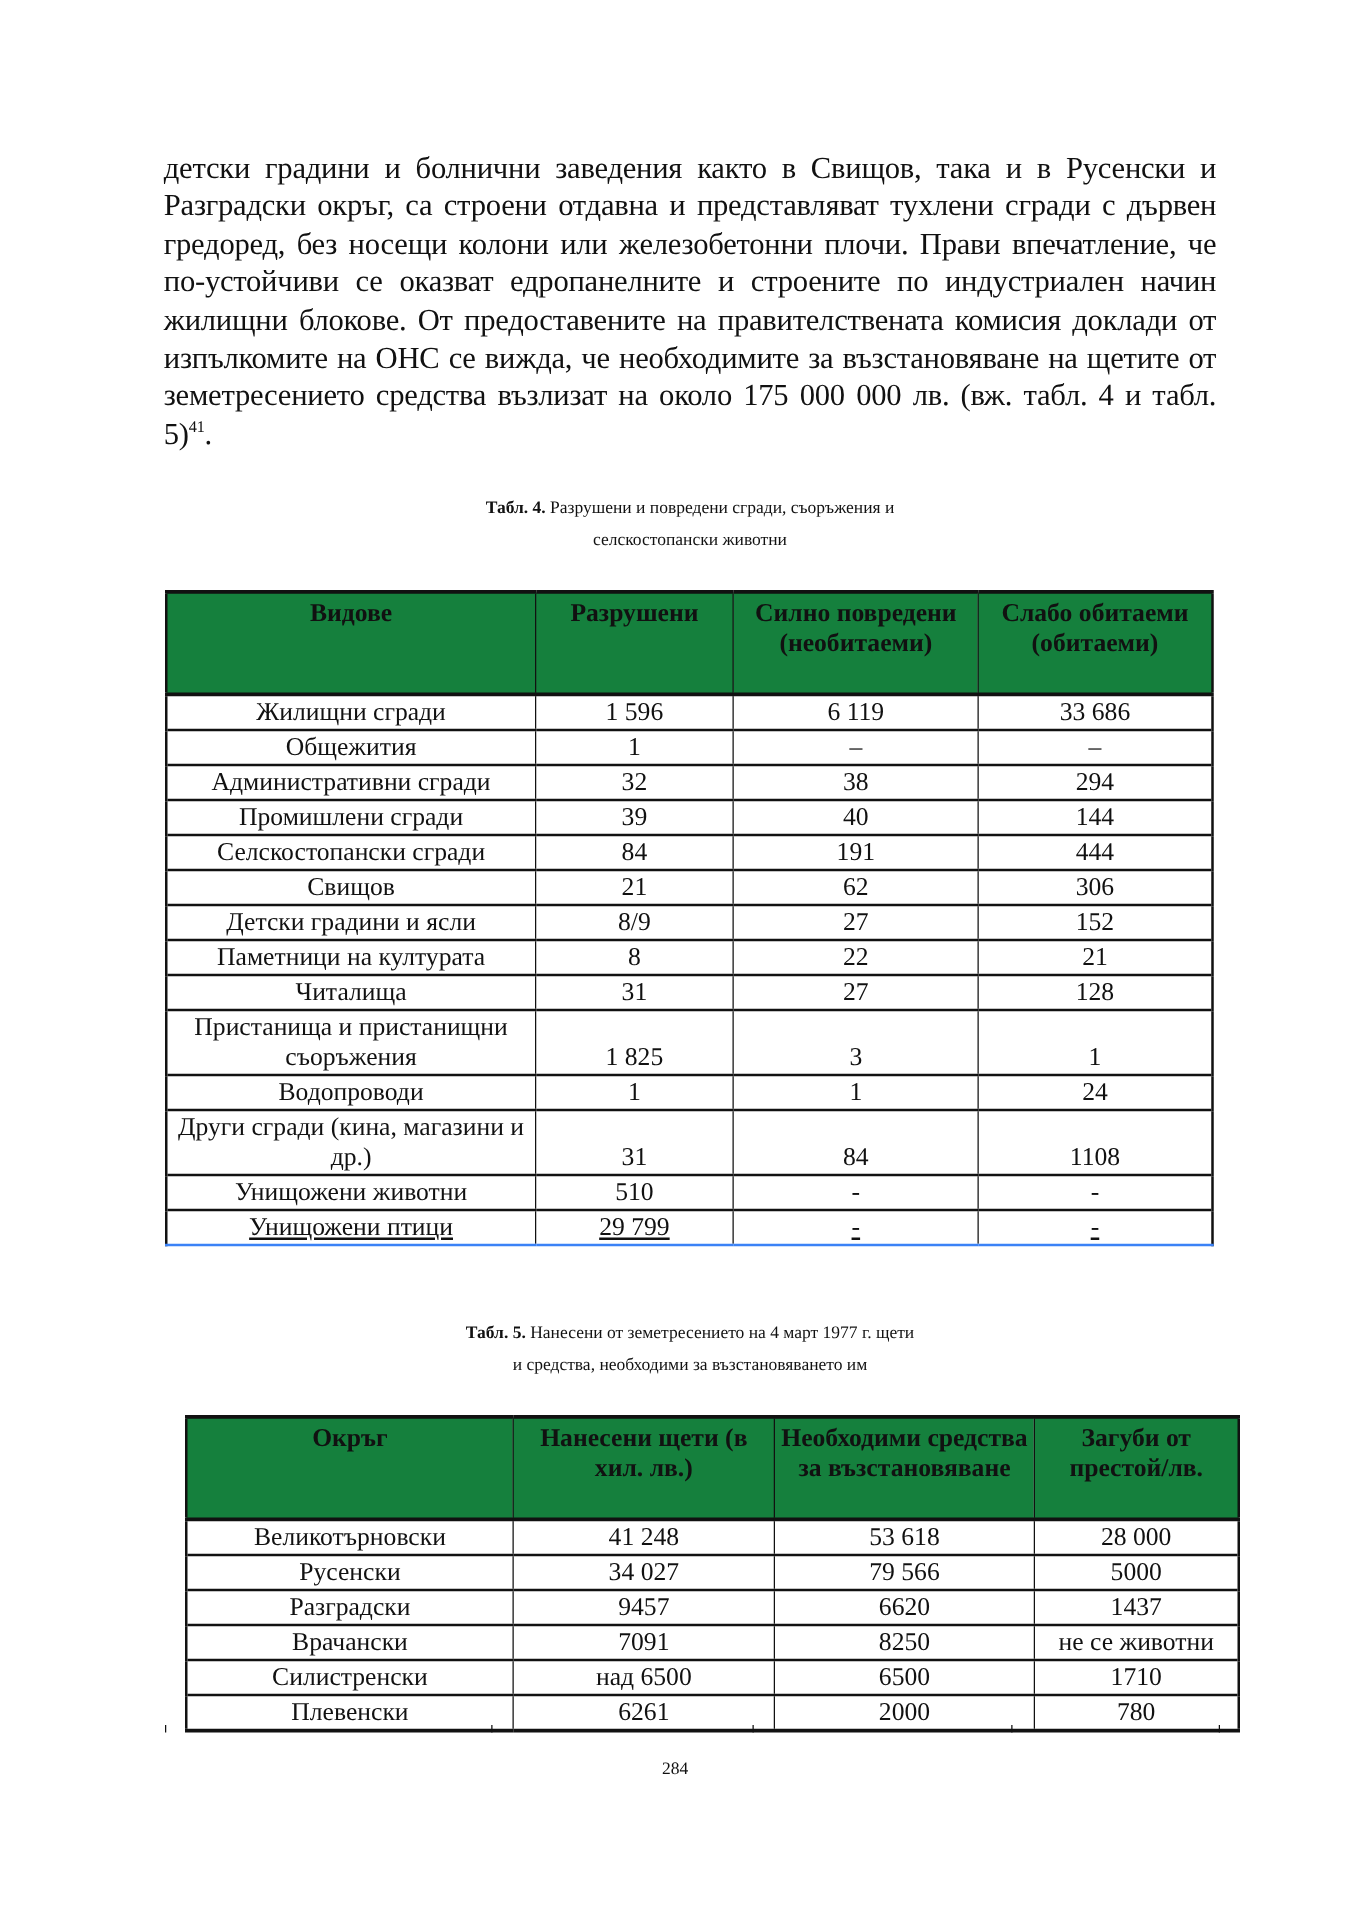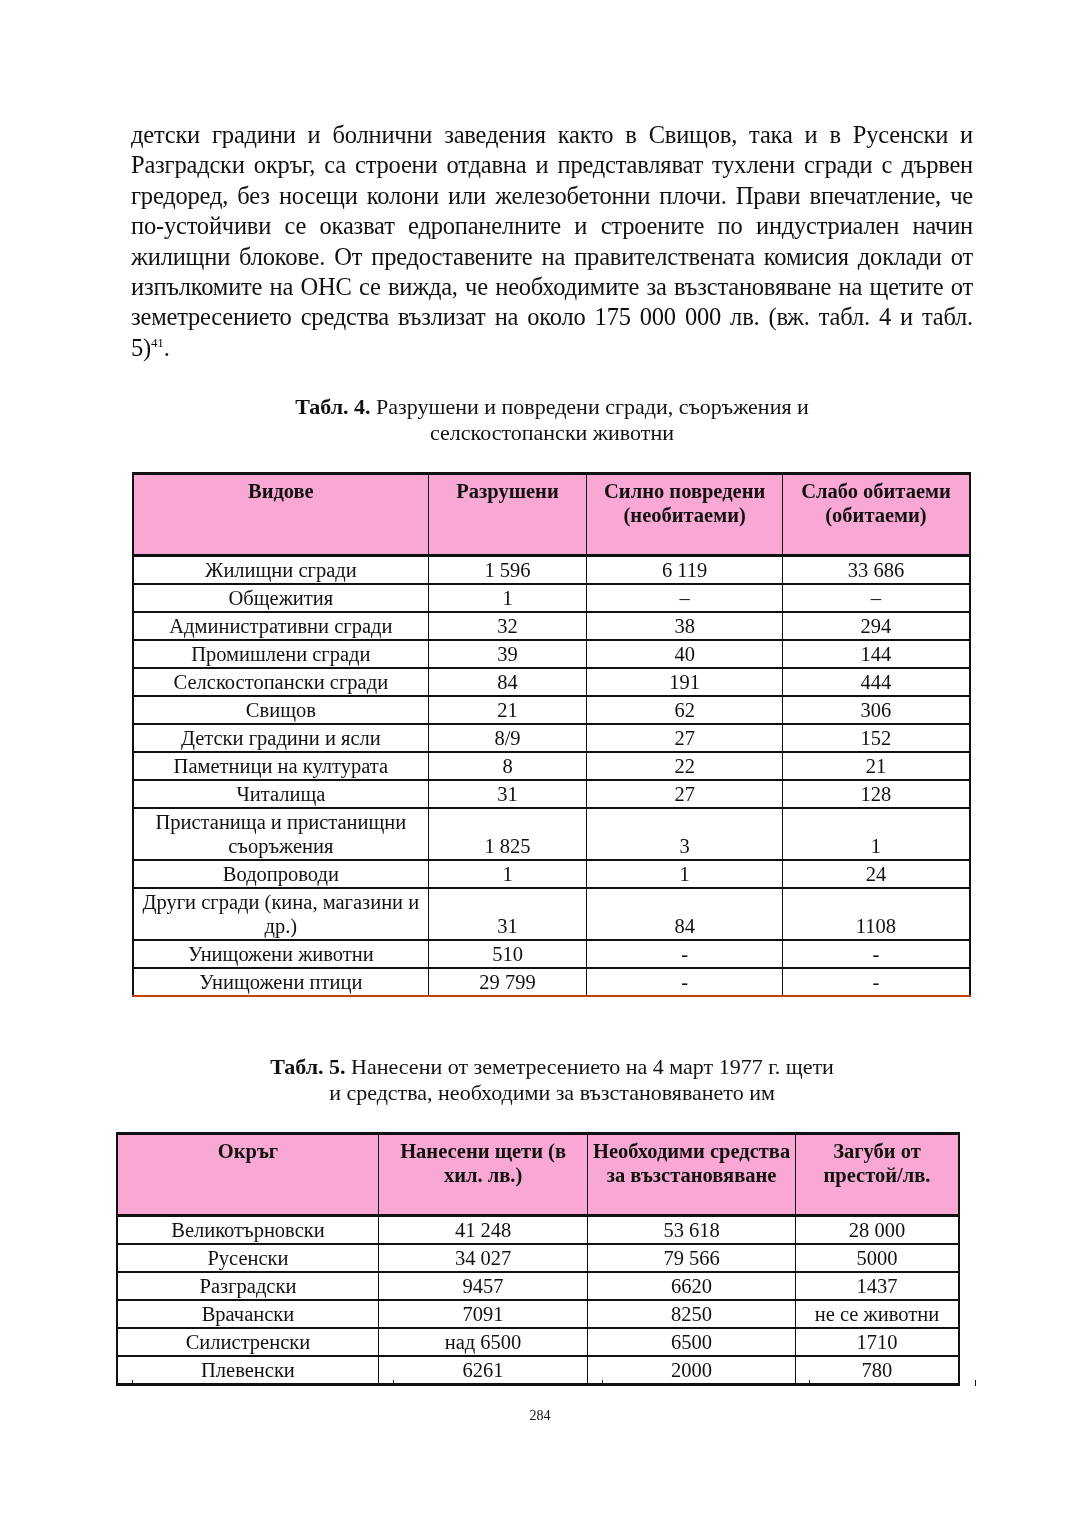--- a/index.html
+++ b/index.html
@@ -8,44 +8,44 @@
     font-family: "Liberation Serif", "DejaVu Serif", serif; color: #111;
   }
   .para {
     position: absolute; left: 131px; top: 120px; width: 842px;
     font-size: 24.5px; line-height: 30.4px; text-align: justify;
     margin: 0; letter-spacing: -0.2px;
   }
   .para sup { font-size: 13px; vertical-align: super; line-height: 0; }
   .caption {
     position: absolute; left: 131px; width: 842px; text-align: center;
-    font-size: 22px; line-height: 26px; margin: 0;
+    font-size: 14px; line-height: 26px; margin: 0;
   }
   .caption b { font-weight: bold; }
   table.t {
     position: absolute; border-collapse: collapse;
     font-size: 20.5px; line-height: 24px;
   }
   table.t th {
-    background: #f9a8d4; font-weight: bold; vertical-align: top;
+    background: #15803d; font-weight: bold; vertical-align: top;
     text-align: center; padding: 4px 4px 2px 4px;
     border: 1px solid #111;
   }
   table.t td {
     text-align: center; padding: 1px 4px 1px 4px;
     border-left: 1px solid #111; border-right: 1px solid #111;
     border-top: 2px solid #111; vertical-align: bottom;
   }
   table.t thead tr th { border-top: 3px solid #111; }
   table.t thead tr { border-bottom: 3px solid #111; }
   table.t td.first, table.t th.first { border-left: 2px solid #111; }
   table.t td.last, table.t th.last { border-right: 2px solid #111; }
   #t4 { left: 132px; top: 472px; width: 839px; }
-  #t4 tbody tr:last-child td { border-bottom: 2px solid #c2410c; }
-  #t5 { left: 116px; top: 1132px; width: 844px; }
+  #t4 tbody tr:last-child td { border-bottom: 2px solid #3b82f6; text-decoration: underline; }
+  #t5 { left: 148px; top: 1132px; width: 844px; }
   #t5 tbody tr:last-child td { border-bottom: 3px solid #111; }
   .t5-tail {
     position: absolute; top: 1380px; height: 6px; width: 0;
     border-left: 1px solid #111;
   }
   .pagenum {
     position: absolute; left: 0; width: 1080px; top: 1408px;
     text-align: center; font-size: 14px; margin: 0;
   }
 </style>

